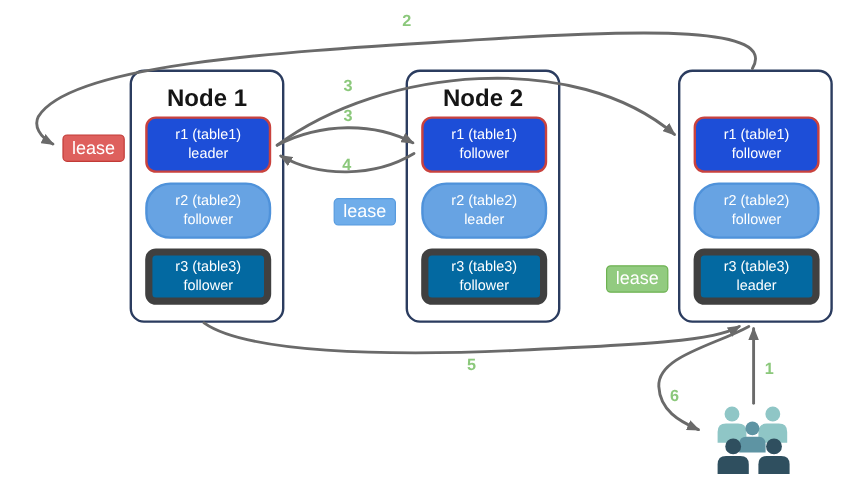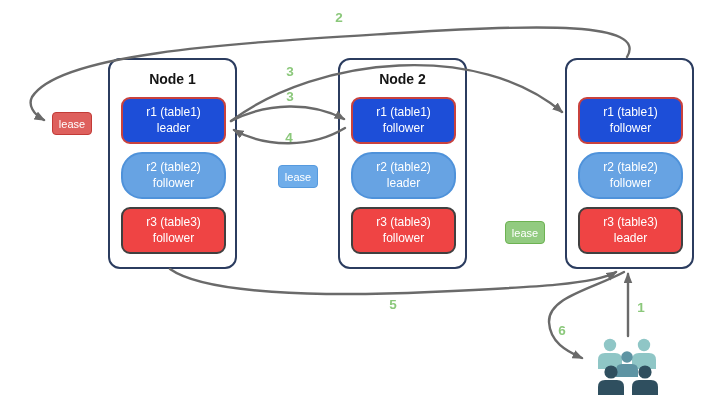--- a/index.html
+++ b/index.html
@@ -10,38 +10,38 @@
   .arrow-layer {
     position:absolute; left:0; top:0; width:704px; height:405px;
     pointer-events:none; z-index:5;
   }
   .node {
     position:absolute; top:58px; width:129px; height:211px;
     background:#ffffff; border:2px solid #2b3c5f; border-radius:12px;
     box-sizing:border-box; z-index:2;
   }
   .node-title {
-    text-align:center; font-weight:bold; font-size:14px; color:#151515;
+    text-align:center; font-weight:bold; font-size:20px; color:#151515;
     margin-top:11px;
   }
   .replica {
     position:absolute; left:11px; width:105px; height:47px; border-radius:9px;
     box-sizing:border-box; color:#ffffff; font-size:12px; line-height:1.32;
     display:flex; flex-direction:column; align-items:center; justify-content:center;
     text-align:center;
   }
   .replica.row1 { top:37px; }
   .replica.row2 { top:92px;border-radius:21px; }
   .replica.row3 { top:147px; }
   .fill-red   { background:#1d4ed8; border:2px solid #c9423e; }
   .fill-blue  { background:#67a3e3; border:2px solid #4f92da; }
-  .fill-green { background:#ef4444; border:2px solid #404040; }
+  .fill-green { background:#0369a1; border:6px solid #404040; }
   .lease {
-    position:absolute; width:40px; height:23px; border-radius:4px;
-    color:#ffffff; font-size:11px; box-sizing:border-box; z-index:3;
+    position:absolute; width:52px; height:23px; border-radius:4px;
+    color:#ffffff; font-size:15px; box-sizing:border-box; z-index:3;
     display:flex; align-items:center; justify-content:center;
   }
   .lease.fill-red   { background:#de605d; border:1.5px solid #c23b37; }
   .lease.fill-blue  { background:#6fadea; border:1.5px solid #569ade; }
   .lease.fill-green { background:#92cb80; border:1.5px solid #6db252; }
   .step {
     position:absolute; font-weight:bold; font-size:13.5px; color:#8bc87b;
     transform:translate(-50%,-50%); z-index:6;
   }
 </style>

